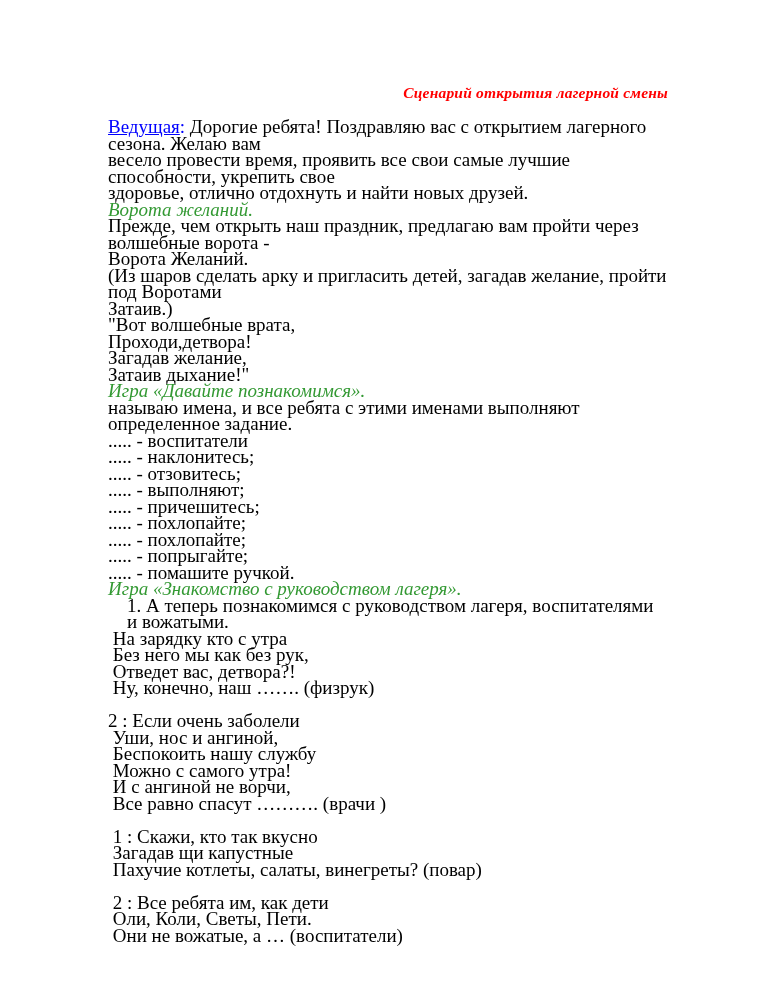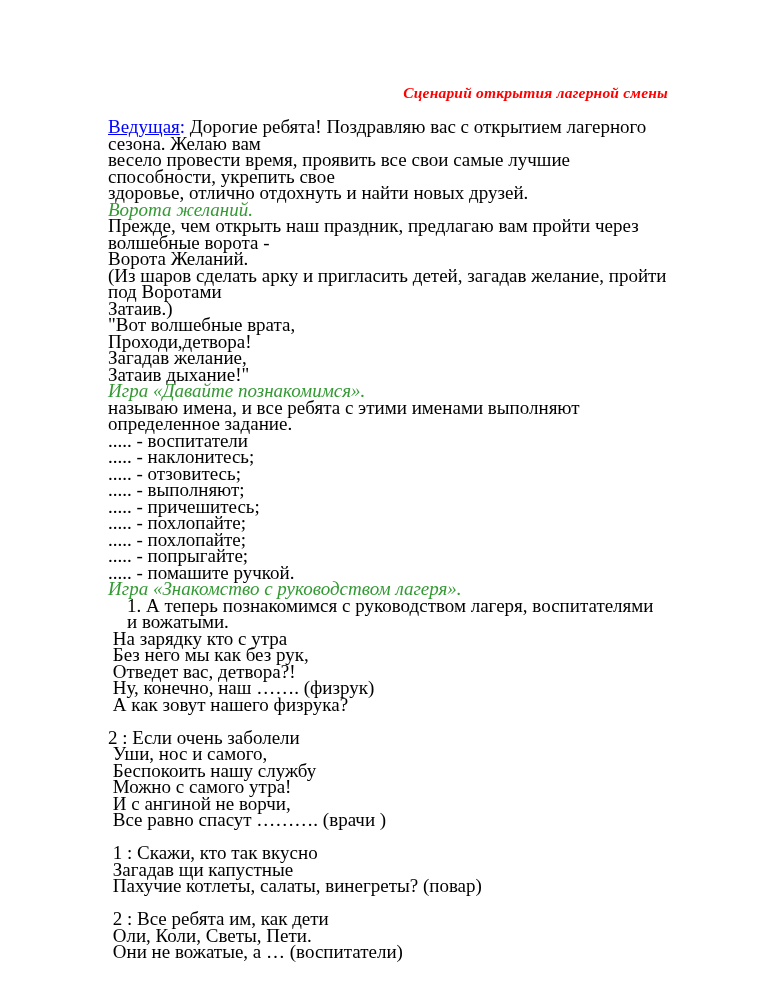--- a/index.html
+++ b/index.html
@@ -82,24 +82,23 @@
       <div class="line body">..... - похлопайте;</div>
       <div class="line body">..... - похлопайте;</div>
       <div class="line body">..... - попрыгайте;</div>
       <div class="line body">..... - помашите ручкой.</div>
       <div class="line heading">Игра «Знакомство с руководством лагеря».</div>
       <div class="line numbered"><span class="marker">1.</span><span>А теперь познакомимся с руководством лагеря, воспитателями и вожатыми.</span></div>
       <div class="line body"> На зарядку кто с утра</div>
       <div class="line body"> Без него мы как без рук,</div>
       <div class="line body"> Отведет вас, детвора?!</div>
       <div class="line body"> Ну, конечно, наш ……. (физрук)</div>
-      <div class="line body"> А как зовут нашего физрука?</div>
       <div class="line body">&nbsp;</div>
       <div class="line body">2 : Если очень заболели</div>
-      <div class="line body"> Уши, нос и самого,</div>
+      <div class="line body"> Уши, нос и ангиной,</div>
       <div class="line body"> Беспокоить нашу службу</div>
       <div class="line body"> Можно с самого утра!</div>
       <div class="line body"> И с ангиной не ворчи,</div>
       <div class="line body"> Все равно спасут ………. (врачи )</div>
       <div class="line body">&nbsp;</div>
       <div class="line body"> 1 : Скажи, кто так вкусно</div>
       <div class="line body"> Загадав щи капустные</div>
       <div class="line body"> Пахучие котлеты, салаты, винегреты? (повар)</div>
       <div class="line body">&nbsp;</div>
       <div class="line body"> 2 : Все ребята им, как дети</div>

